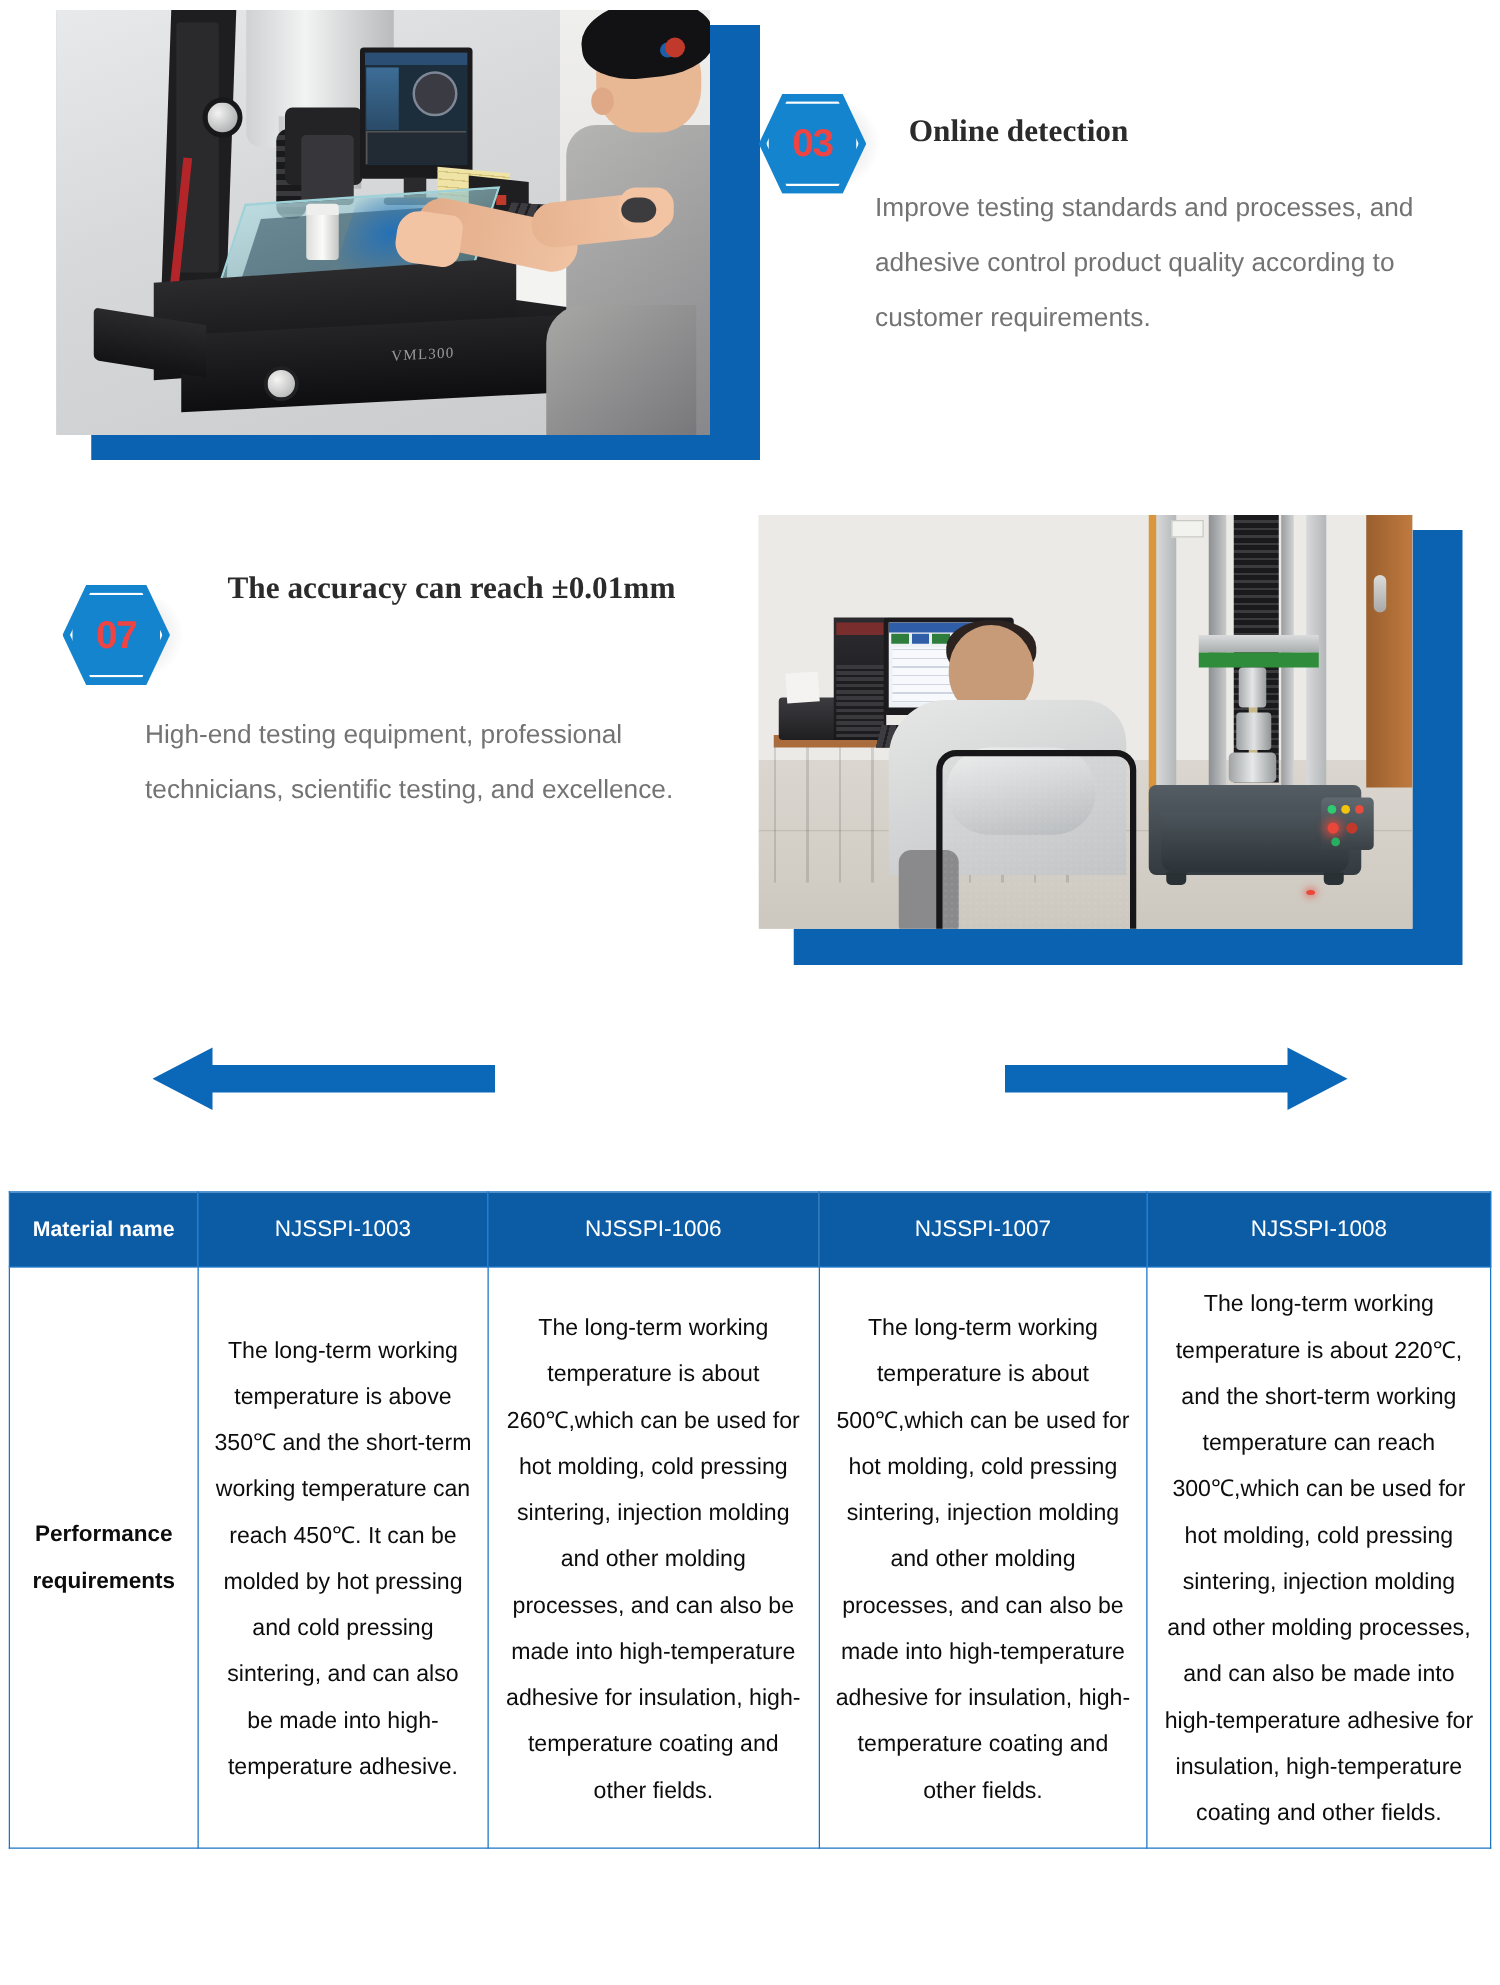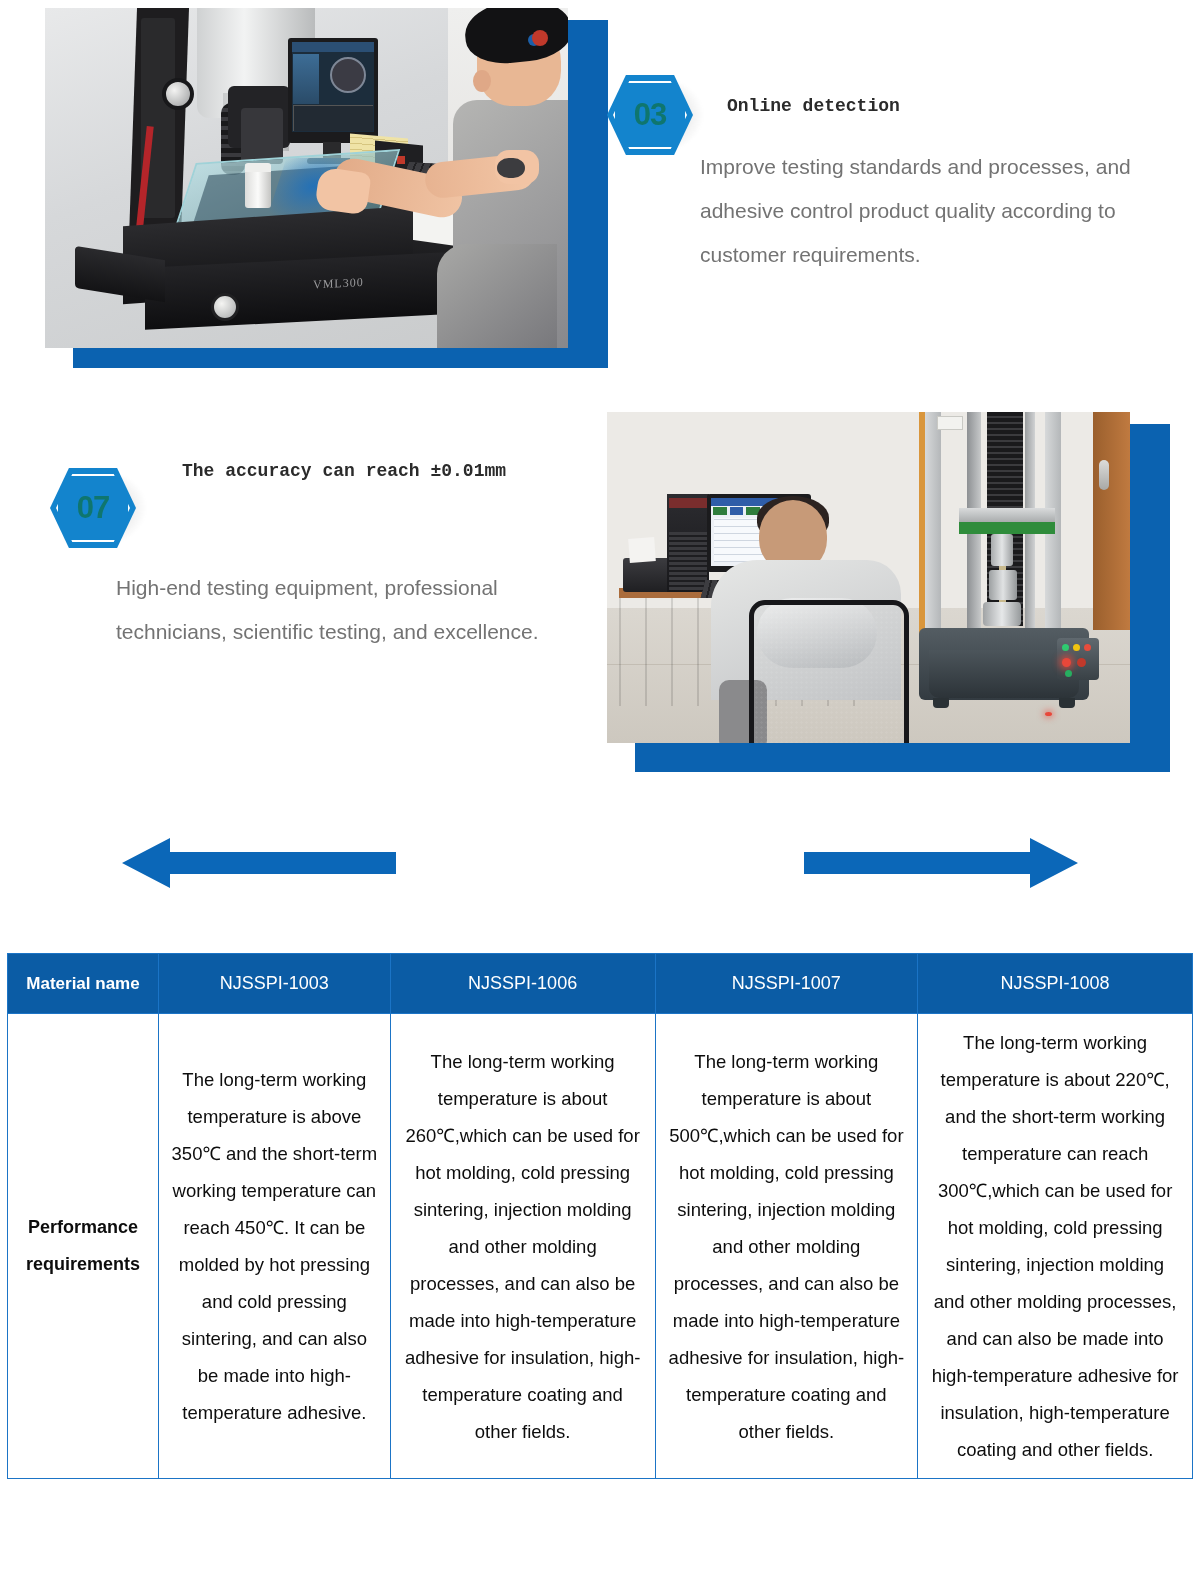--- a/index.html
+++ b/index.html
@@ -246,28 +246,28 @@
     clip-path: polygon(22% 0%, 78% 0%, 100% 50%, 78% 100%, 22% 100%, 0% 50%);
   }
   .hex-inner {
     position:absolute; left:6px; top:14px; width:74px; height:68px;
     border:2px solid #ffffff;
     clip-path: polygon(22% 0%, 78% 0%, 100% 50%, 78% 100%, 22% 100%, 0% 50%);
   }
   .hex-num {
     position:absolute; left:0; top:8px; width:86px; height:80px;
     display:flex; align-items:center; justify-content:center;
-    color:#0f766e; font-size:31px; font-weight:bold; letter-spacing:-1px;
+    color:#ef4444; font-size:31px; font-weight:bold; letter-spacing:-1px;
     font-family:"Liberation Sans", sans-serif;
   }
 
   .sec-title {
     position:absolute;
-    font-size:18px; font-weight:bold; color:#2b2b2b;
-    font-family:Liberation Mono, monospace;
+    font-size:25px; font-weight:bold; color:#2b2b2b;
+    font-family:Liberation Serif, serif;
     line-height:42px;
   }
   .sec-body {
     position:absolute;
     font-size:21px; color:#737373; line-height:44px;
     font-family:"Liberation Sans", sans-serif;
   }
 
   
   .banner { position:absolute; left:0; top:820px; width:1200px; height:100px; }

